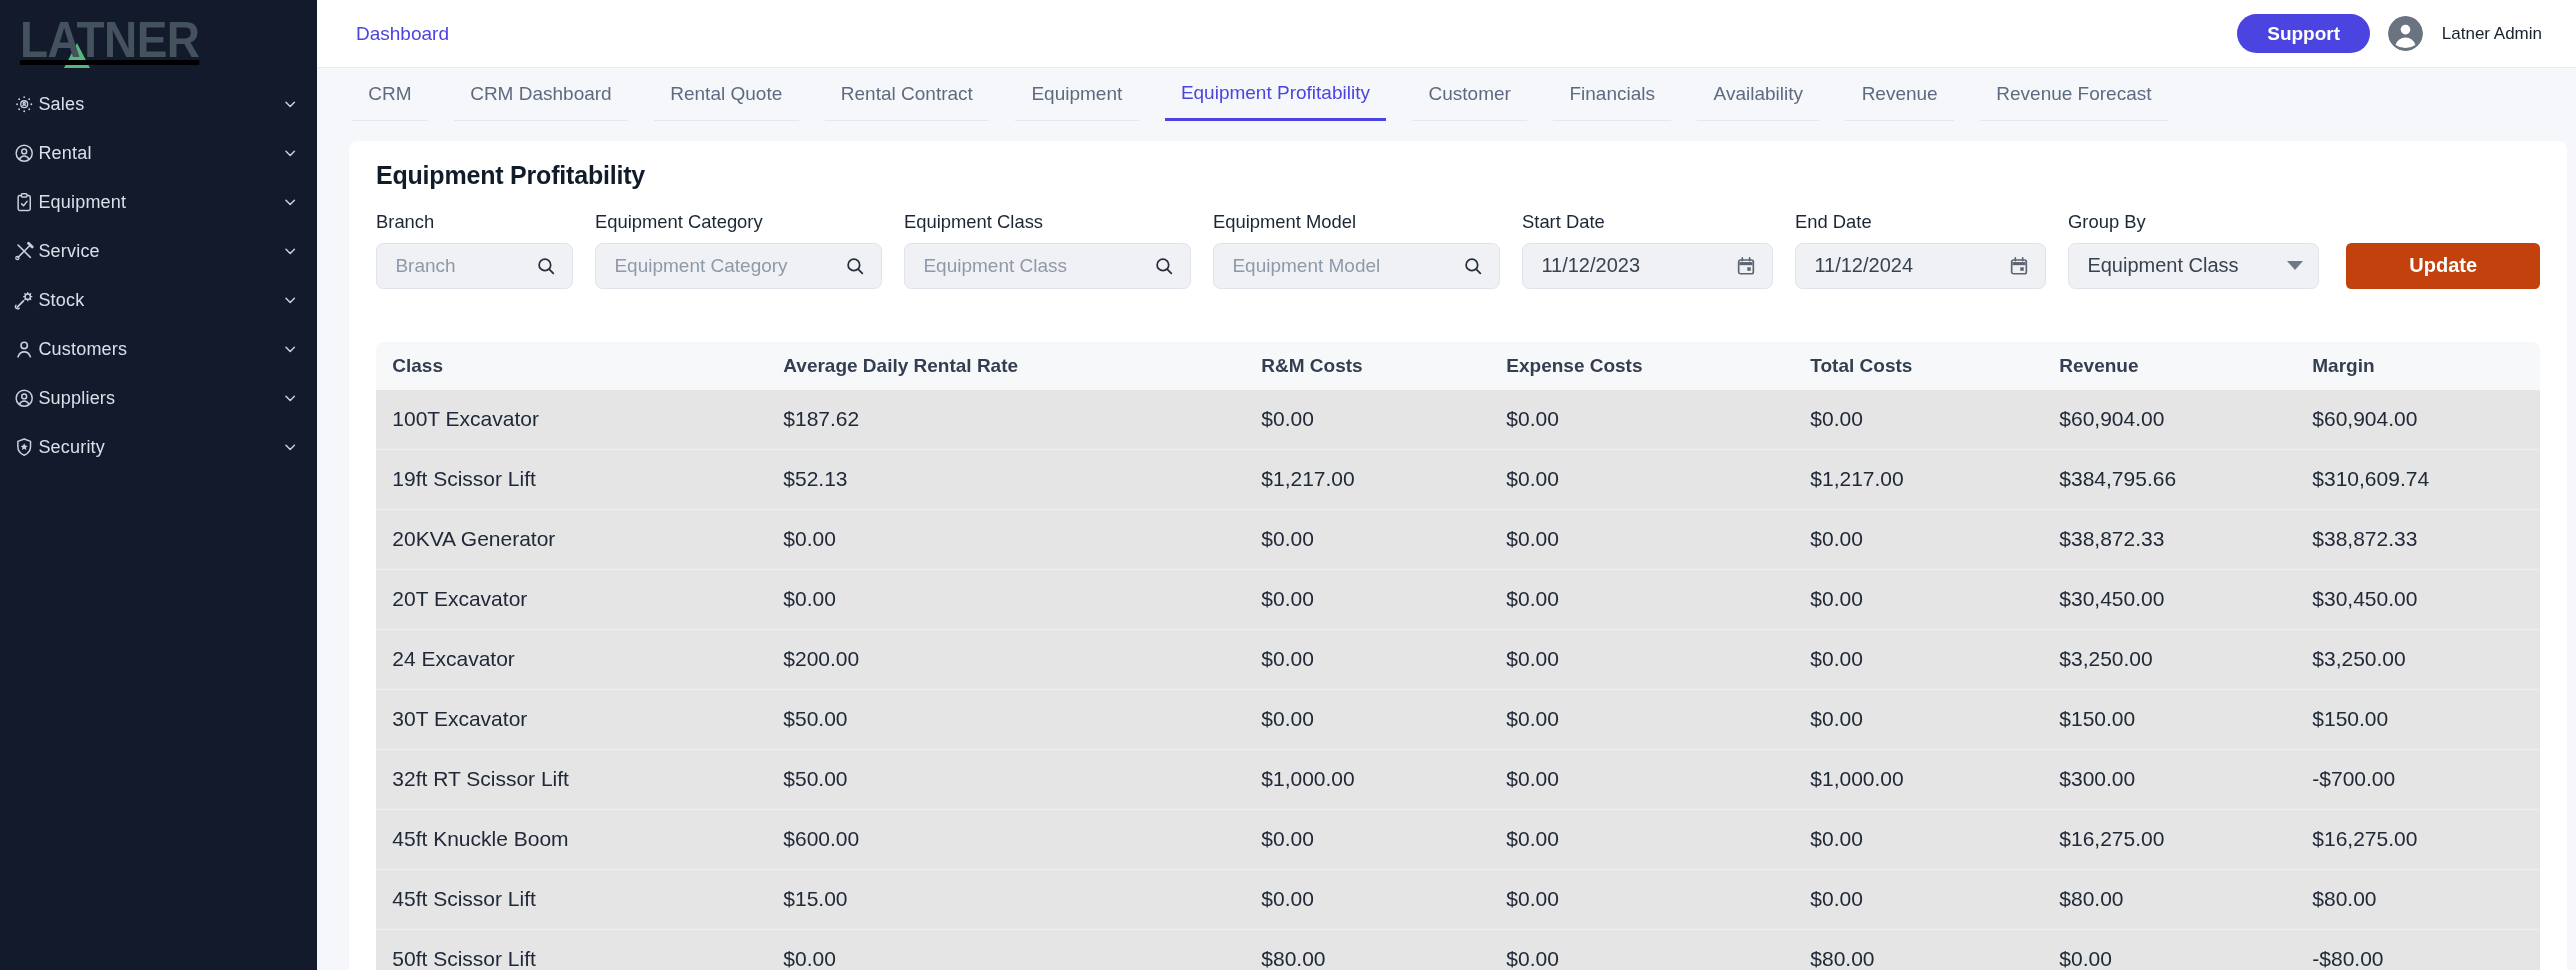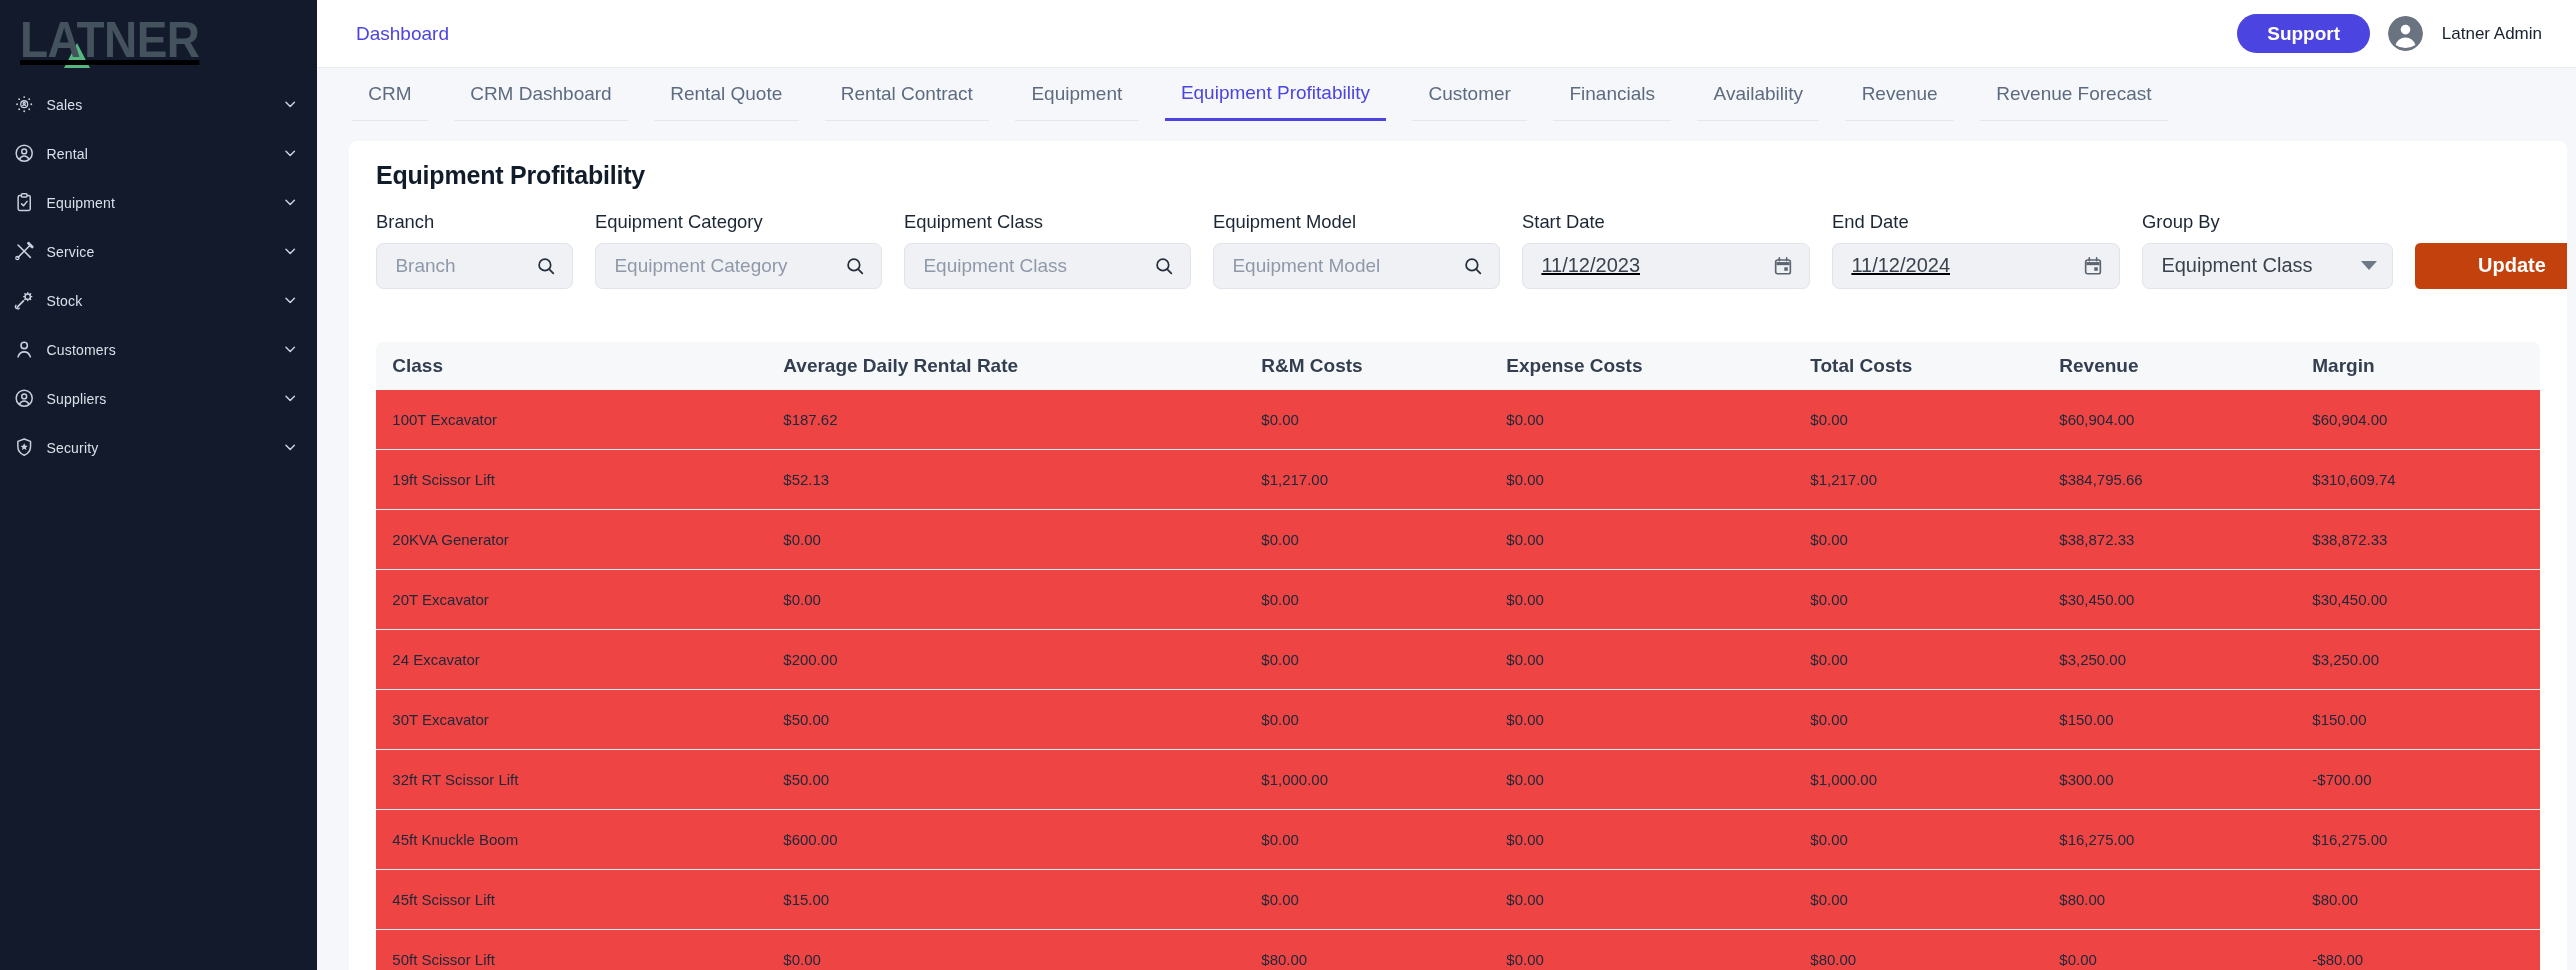--- a/index.html
+++ b/index.html
@@ -12,21 +12,21 @@
   .side-logo { height:80px; display:flex; align-items:center; padding-left:20.4px; position:relative;text-decoration:underline; }
   .logo-text { font-size:50px; font-weight:800; color:#44525E; line-height:1;
                transform:scaleX(.92); transform-origin:left center; letter-spacing:-0.7px; }
   .logo-tri { position:absolute; left:64px; bottom:12.2px; width:0; height:0;
               border-left:13.6px solid transparent; border-right:13.6px solid transparent;
               border-bottom:25px solid #56B87F; }
   .side-item { height:49px; display:flex; align-items:center; padding:0 17.7px 0 13px;
                color:#D9E0EA; cursor:pointer; }
   .side-icon { width:22.4px; height:22.4px; color:#C7D0DC; flex-shrink:0; }
   .side-icon svg { width:100%; height:100%; display:block; }
-  .side-label { font-size:14px; margin-left:11px; flex:1; letter-spacing:0.2px; }
+  .side-label { font-size:18px; margin-left:3px; flex:1; letter-spacing:0.2px; }
   .side-chev { width:18.4px; height:18.4px; color:#C7D0DC; }
   .side-chev svg { width:100%; height:100%; display:block; }
 
   
   .main { flex:1; display:flex; flex-direction:column; min-width:0; }
   .topbar { height:68px; background:#fff; border-bottom:0.7px solid #E7EAEF;
             display:flex; align-items:center; justify-content:space-between;
             padding:0 34px 0 39px; flex-shrink:0; }
   .dash-link { color:#4B44E0; font-size:19px; font-weight:500; text-decoration:none; cursor:pointer; }
   .topbar-right { display:flex; align-items:center; gap:18.4px; }
@@ -59,34 +59,34 @@
   .fbox .ph  { color:#8E99A9; font-size:19px; white-space:nowrap; }
   .fbox .val { color:#39434F; font-size:20px; white-space:nowrap; }
   .fbox .icon { width:22px; height:22px; color:#242E3C; margin-left:11px; flex-shrink:0; }
   .fbox .icon svg { width:100%; height:100%; display:block; }
   .fbox.date .icon { color:#5B6470; }
   .fbox.select { cursor:pointer; }
   .tri { width:0; height:0; border-left:8.2px solid transparent; border-right:8.2px solid transparent;
          border-top:9.5px solid #6E7887; margin-left:11px; flex-shrink:0; }
   .field:nth-child(1) .fbox { width:197px; }
   .field:nth-child(2) .fbox, .field:nth-child(3) .fbox, .field:nth-child(4) .fbox { width:287px; }
-  .field:nth-child(5) .fbox, .field:nth-child(6) .fbox { width:288px;text-decoration:underline; }
+  .field:nth-child(5) .fbox, .field:nth-child(6) .fbox { width:251px; }
   .field:nth-child(7) .fbox { width:251px; }
   .update-wrap { flex:1; display:flex; justify-content:flex-end; }
   .update-btn { width:194px; height:46px; border-radius:5.4px; background:#c2410c; color:#fff;
                 font-size:20px; font-weight:600; border:none; cursor:pointer;
                 font-family:"Liberation Sans",sans-serif; }
 
   
   .tableWrap { margin-top:53px; }
   .thead, .trow { display:grid; grid-template-columns:391px 478px 245px 304px 249px 253px 1fr;
                   align-items:center; padding-left:16.3px; }
   .thead { background:#F7F8FA; border-radius:6.8px 6.8px 0 0; height:48px;
            font-size:19px; font-weight:700; color:#333F50; }
-  .trow { height:60px; font-size:15px; color:#202938; border-bottom:0.7px solid #ECEEF2; background:#ef4444; }
+  .trow { height:60px; font-size:21px; color:#202938; border-bottom:0.7px solid #ECEEF2; background:#e5e5e5; }
   .cell { white-space:nowrap; overflow:hidden; text-overflow:ellipsis; padding-right:9.5px; }
 </style>
 </head>
 <body>
 
 <div class="app">
 
   <aside class="sidebar">
     <div class="side-logo">
       <span class="logo-tri"></span>

